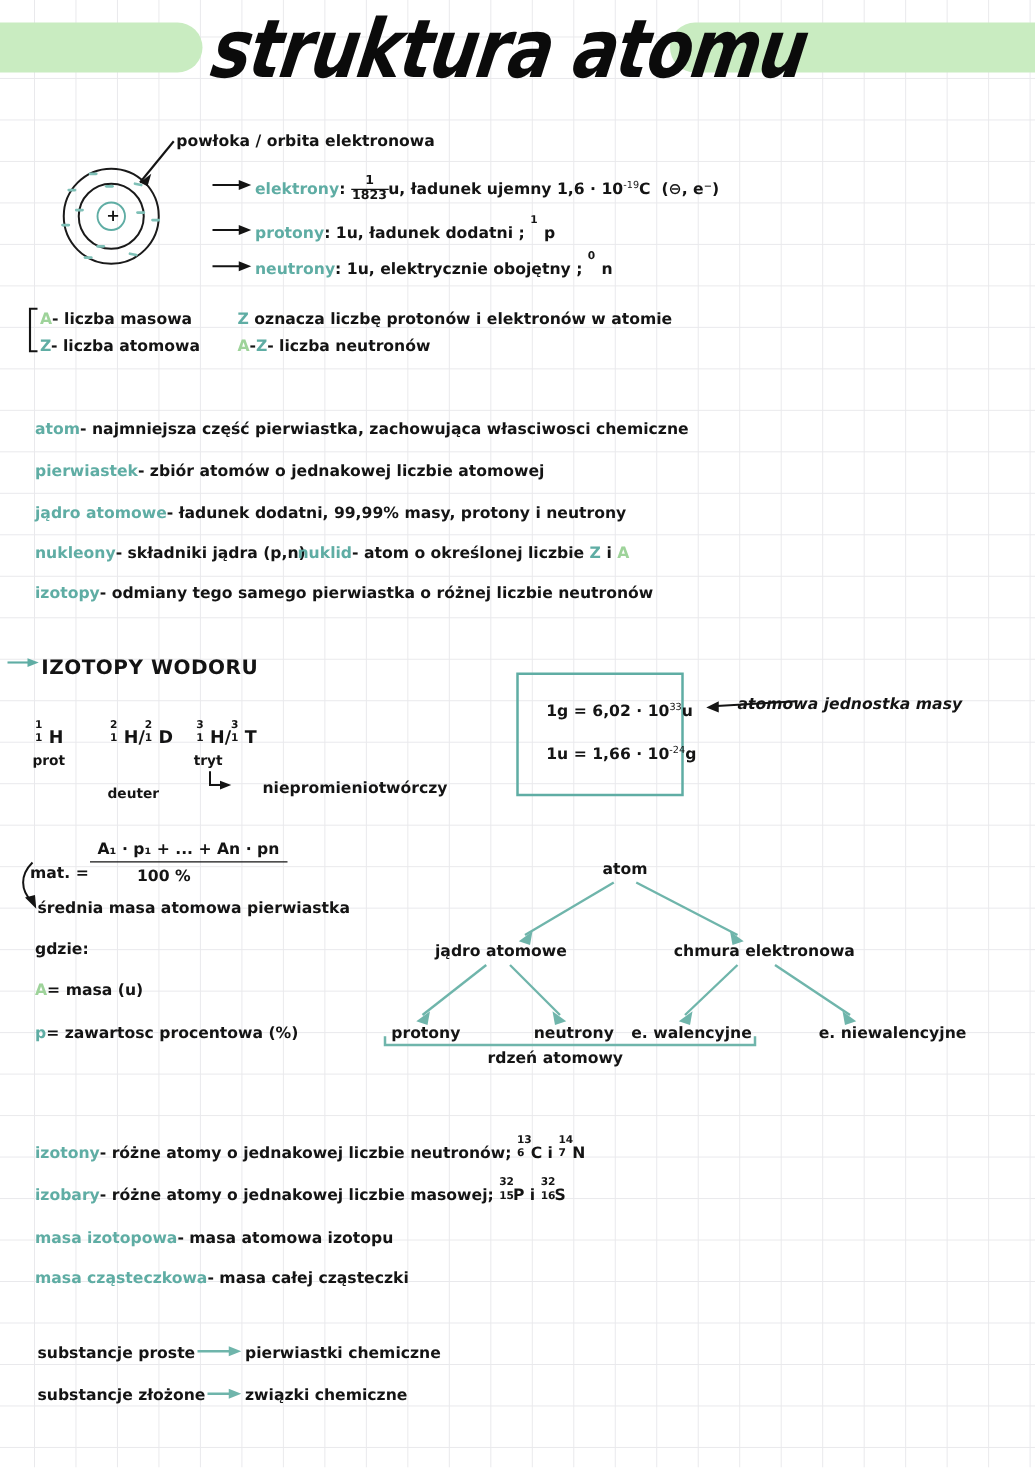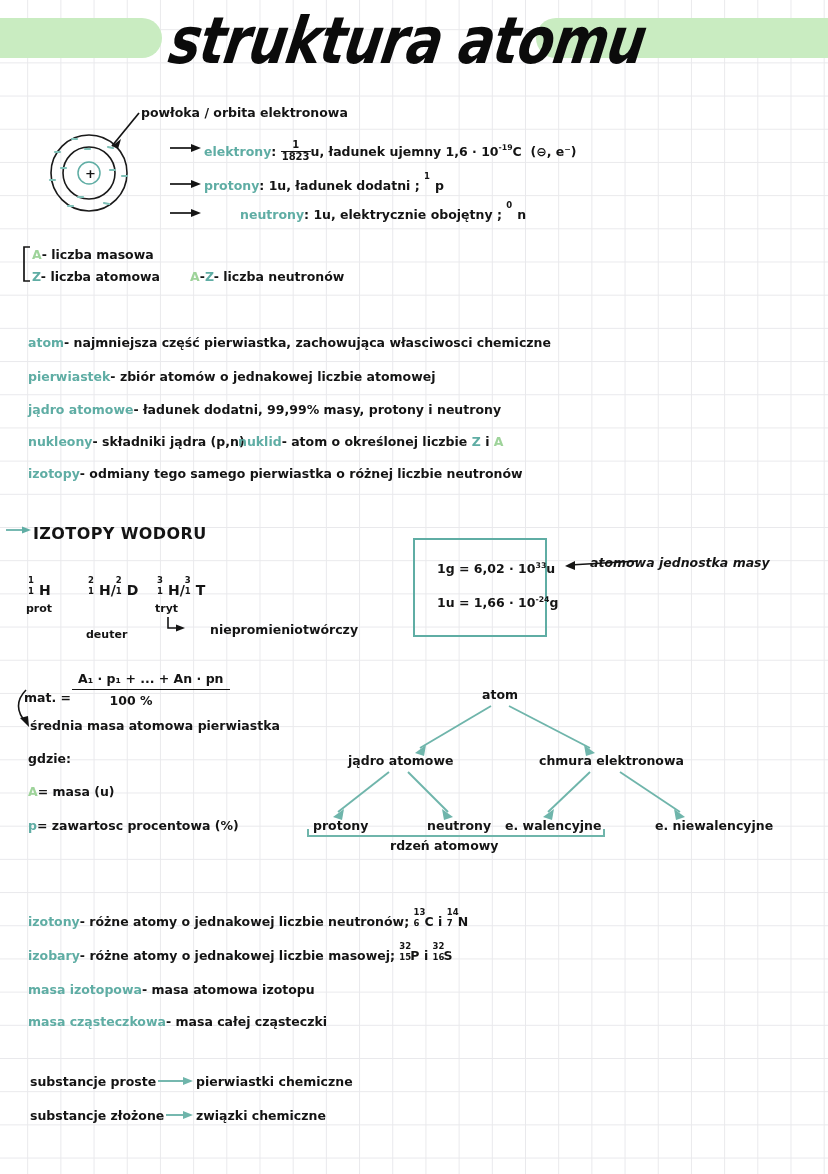--- a/index.html
+++ b/index.html
@@ -36,21 +36,21 @@
     color:#0b0b0b;text-align:center;line-height:70px;
     transform:skewX(-9deg) scaleY(1.22);
     transform-origin:center;
     white-space:nowrap;
   }
 
   
   .t{position:absolute;font-weight:700;font-size:12.5px;color:#141414;white-space:nowrap;line-height:1.25;}
   .t.sm{font-size:11px;}
   .t.cap{letter-spacing:.4px;}
-  sup{font-size:.62em;vertical-align:super;font-weight:700;text-align:right;}
+  sup{font-size:.62em;vertical-align:super;font-weight:400;text-align:right;}
 
   
   .iso{display:inline-block;position:relative;padding-left:11px;}
   .iso .up{position:absolute;left:0;top:-7px;font-size:8.5px;}
   .iso .dn{position:absolute;left:0;top:4px;font-size:8.5px;}
 
   
   .frac{display:inline-block;text-align:center;vertical-align:middle;font-size:10px;line-height:1.05;position:relative;top:-1px;}
   .frac .num{display:block;border-bottom:1.4px solid #141414;padding:0 1px;}
   .frac .den{display:block;padding:0 1px;}
@@ -143,29 +143,32 @@
   <div class="t" style="left:141px;top:105px;">powłoka / orbita elektronowa</div>
 
   <div class="t" style="left:204px;top:141px;">
     <span class="teal">elektrony</span><span class="blk">: </span><span class="frac"><span class="num">1</span><span class="den">1823</span></span><span class="blk">u, ładunek ujemny 1,6 · 10</span><sup>-19</sup><span class="blk">C</span>&nbsp;&nbsp;<span class="blk">(⊖, e⁻)</span>
   </div>
 
   <div class="t" style="left:204px;top:178px;">
     <span class="teal">protony</span><span class="blk">: 1u, ładunek dodatni ;</span>&nbsp;<span class="iso"><span class="up">1</span><span>p</span></span>
   </div>
 
-  <div class="t" style="left:204px;top:207px;margin-left:36px;">
+  <div class="t" style="left:204px;top:207px;">
     <span class="teal">neutrony</span><span class="blk">: 1u, elektrycznie obojętny ;</span>&nbsp;<span class="iso"><span class="up">0</span><span>n</span></span>
   </div>
 
   <div class="t" style="left:32px;top:247px;">
     <span class="green">A</span><span class="blk">- liczba masowa</span>
   </div>
   <div class="t" style="left:32px;top:269px;">
     <span class="teal">Z</span><span class="blk">- liczba atomowa</span>
+  </div>
+  <div class="t" style="left:190px;top:247px;">
+    <span class="teal">Z</span>&nbsp;<span class="blk">oznacza liczbę protonów i elektronów w atomie</span>
   </div>
   <div class="t" style="left:190px;top:269px;">
     <span class="green">A</span><span class="blk">-</span><span class="teal">Z</span><span class="blk">- liczba neutronów</span>
   </div>
 
   <div class="t" style="left:28px;top:369px;">
     <span class="teal">pierwiastek</span><span class="blk">- zbiór atomów o jednakowej liczbie atomowej</span>
   </div>
   <div class="t" style="left:28px;top:335px;">
     <span class="teal">atom</span><span class="blk">- najmniejsza część pierwiastka, zachowująca własciwosci chemiczne</span>

